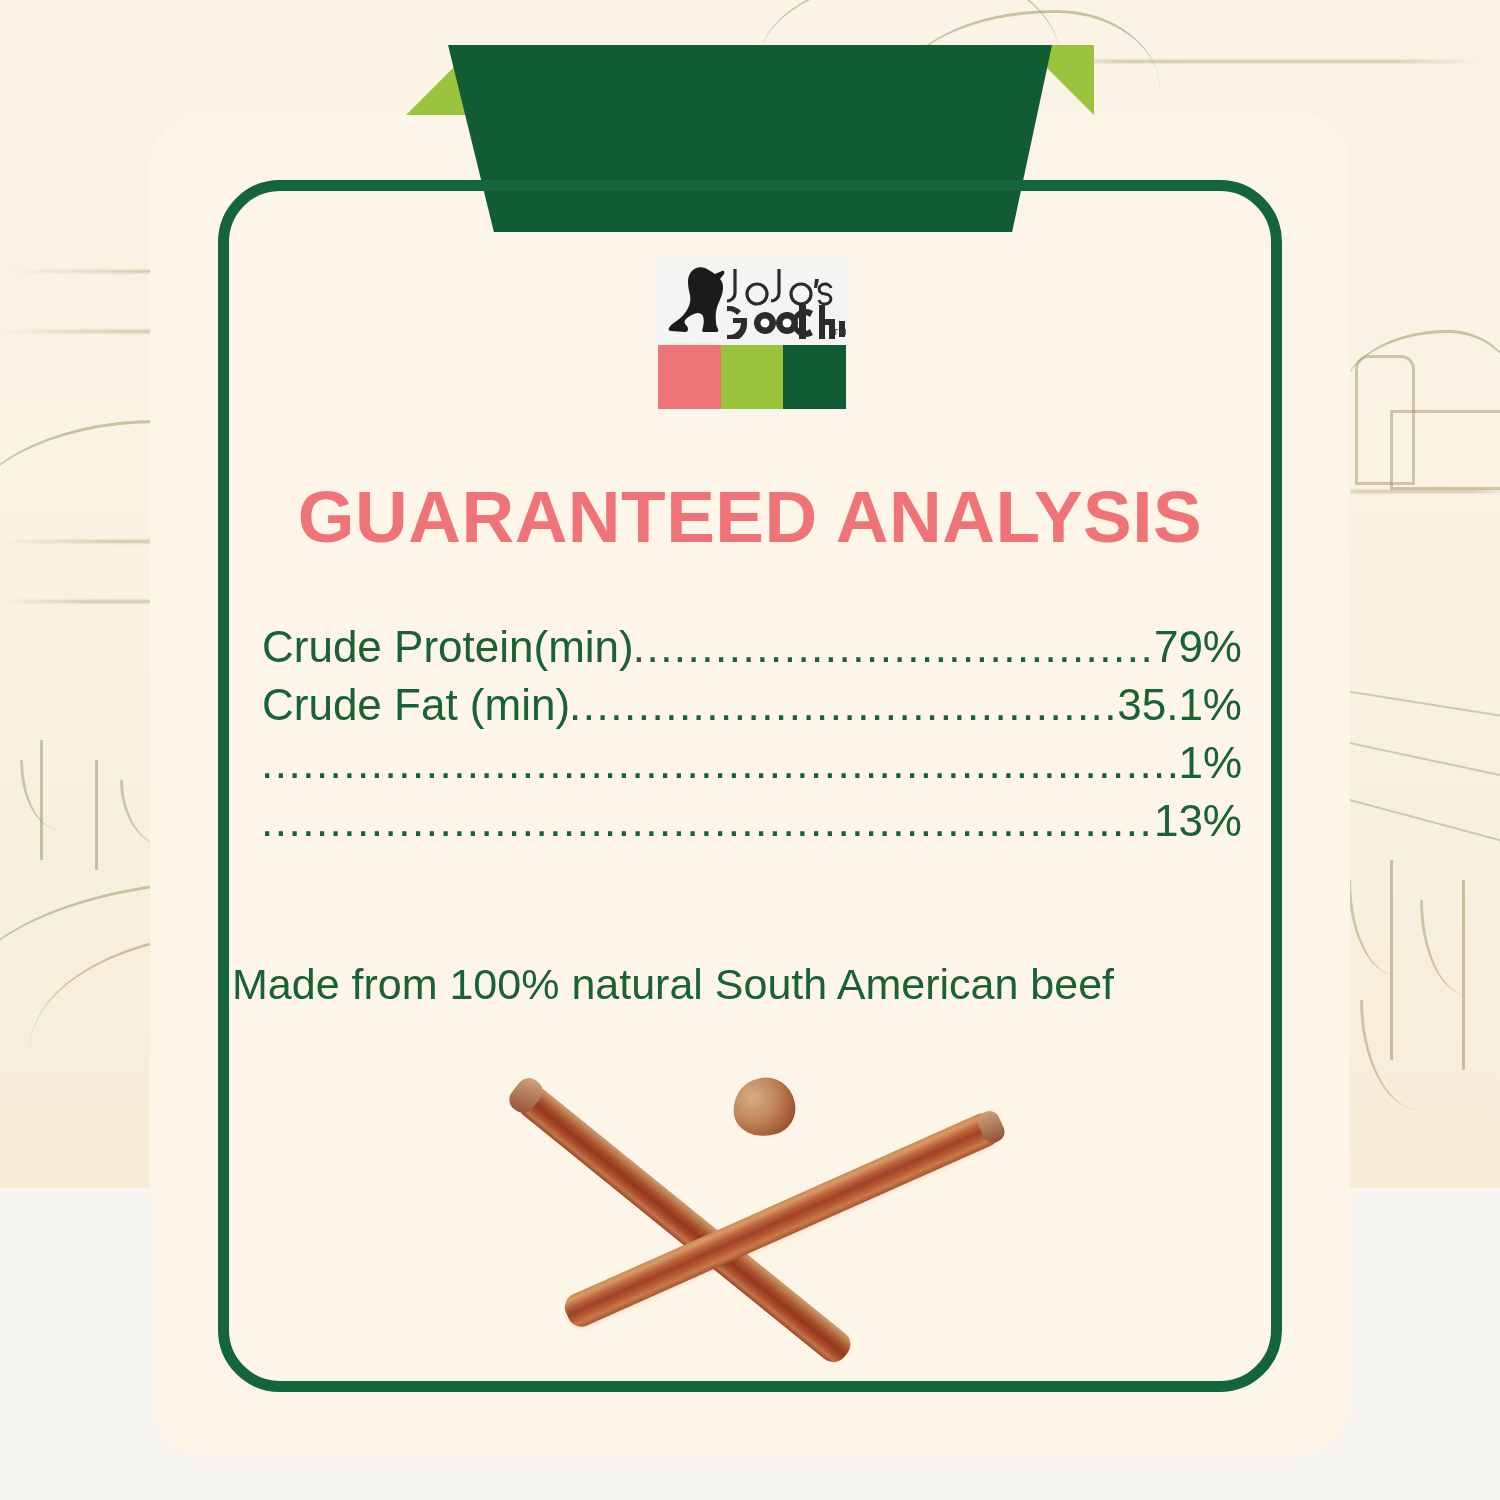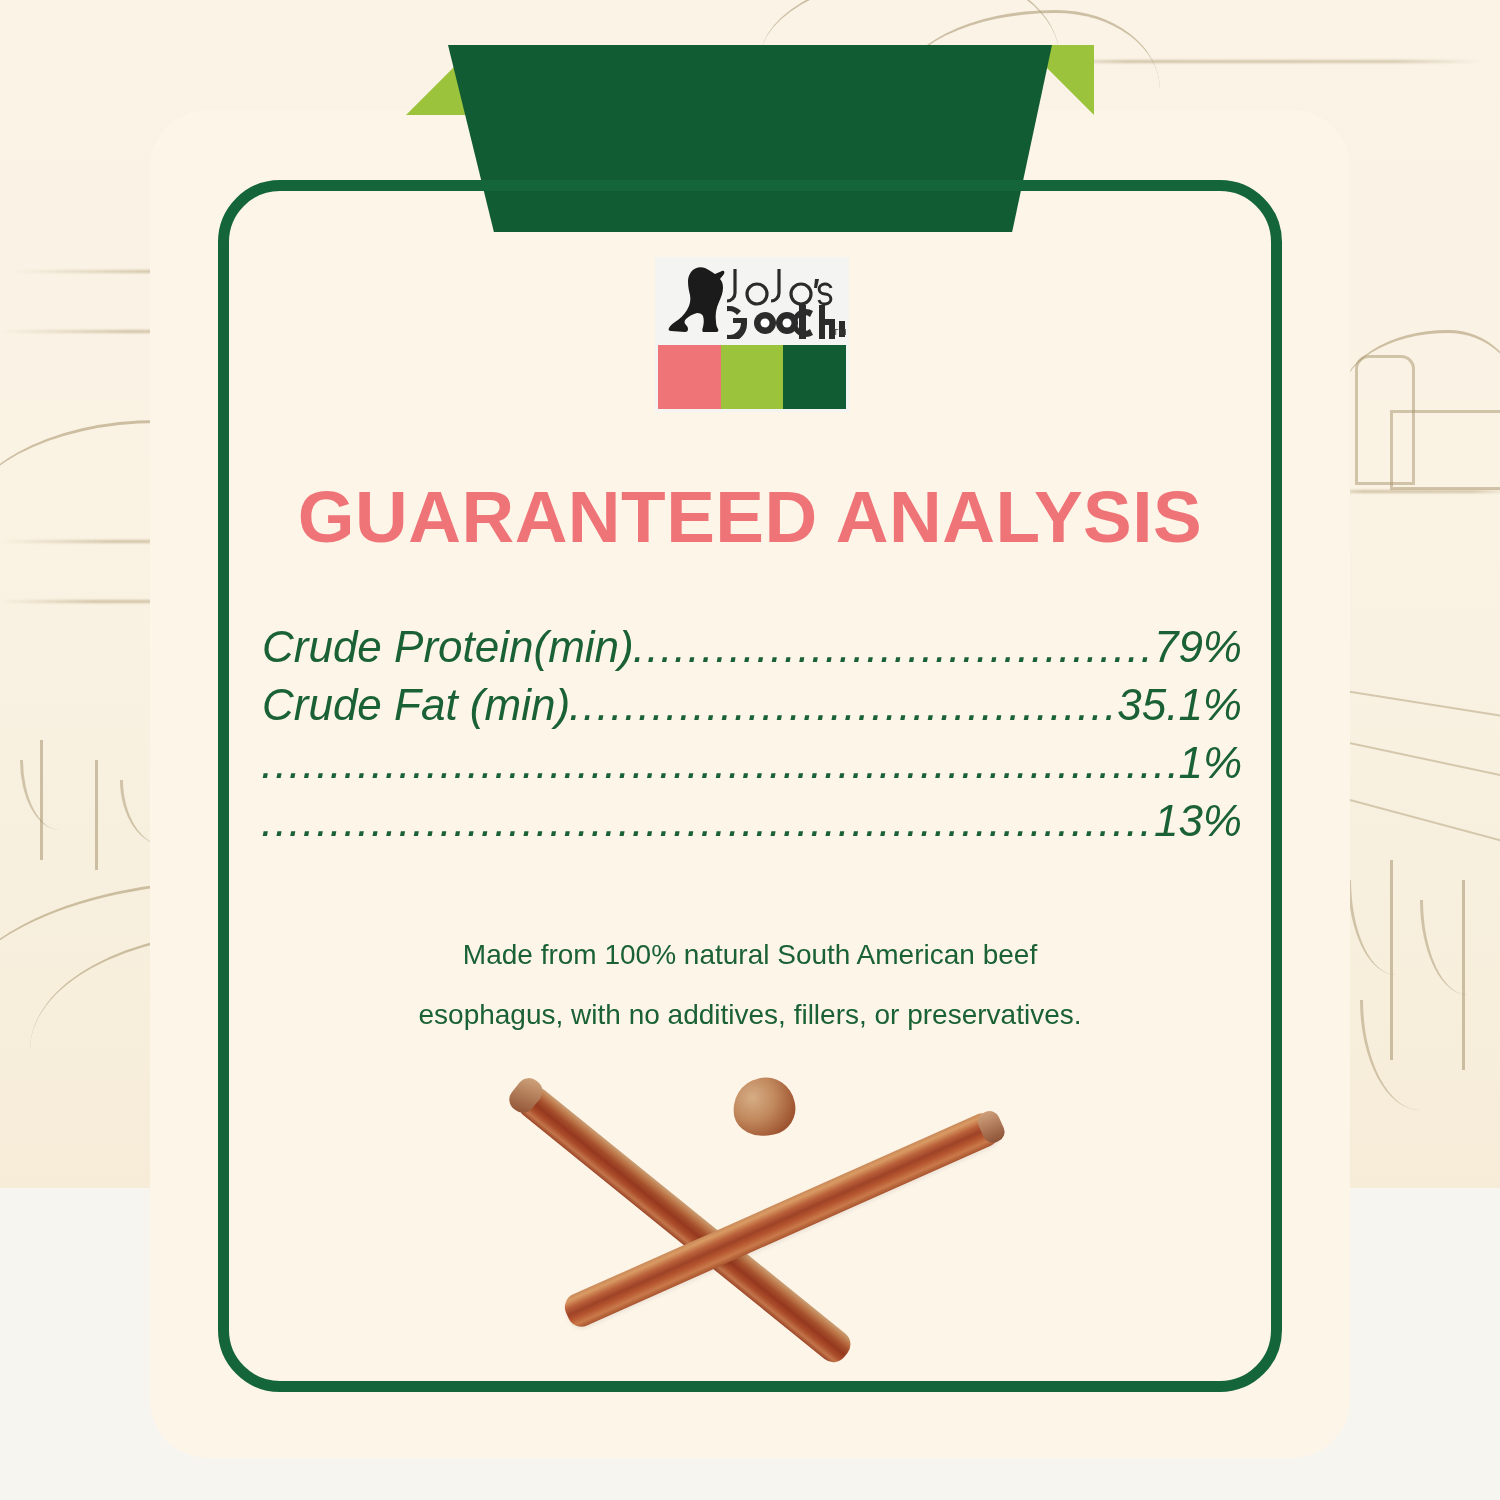--- a/index.html
+++ b/index.html
@@ -167,39 +167,37 @@
     color:#1a6135;
     font-size:44px;
     line-height:58px;
   }
   .row {
     display:flex;
     align-items:flex-start;
     width:100%;
     white-space:nowrap;
     overflow:hidden;
-    font-style:italic;
   }
   .row .nutrient { flex:0 0 auto; }
   .row .leader {
     flex:1 1 auto;
     overflow:hidden;
     letter-spacing:1.5px;
     margin:0 -1px;
   }
   .row .value { flex:0 0 auto; }
 
   
   #description {
     position:absolute;
-    left:232px; top:925px;
+    left:232px; top:954px;
     width:1036px;
-    text-align:center;
     color:#1a6135;
-    font-size:28px;
+    font-size:43px;
     line-height:60px;
   }
   #description .line { display:block; white-space:nowrap; }
 
   
   #product {
     position:absolute;
     left:455px; top:1060px;
     width:615px; height:300px;
   }
@@ -374,21 +372,20 @@
       <span class="value">1%</span>
     </div>
     <div class="row">
       <span class="leader">..........................................................................................................</span>
       <span class="value">13%</span>
     </div>
   </div>
 
   <div id="description">
     <span class="line">Made from 100% natural South American beef</span>
-    <span class="line">esophagus, with no additives, fillers, or preservatives.</span>
   </div>
 
   <div id="product">
     <div class="chew" id="chew-b"></div>
     <div id="chew-knot"></div>
     <div class="chew" id="chew-a"></div>
   </div>
 
 </div>
 

